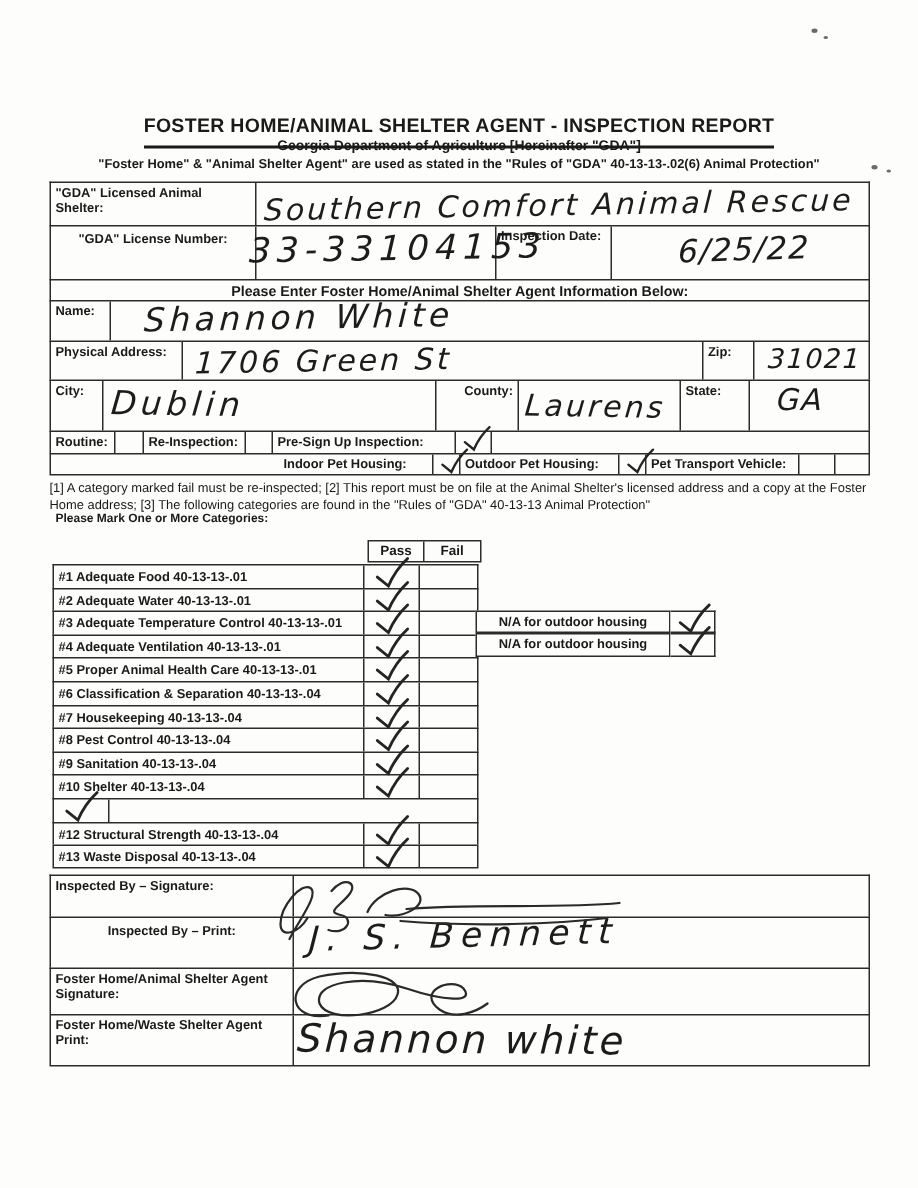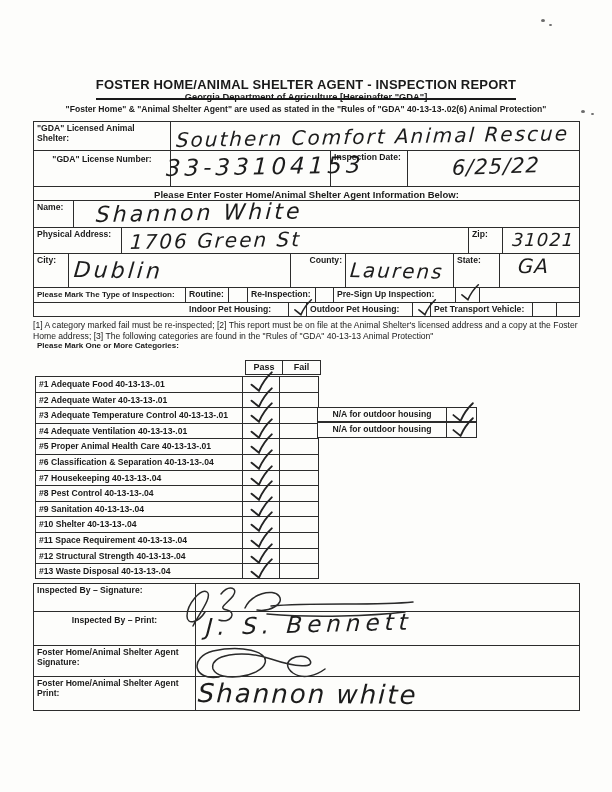--- a/index.html
+++ b/index.html
@@ -214,23 +214,20 @@
       <span class="lbl">County:</span>
     </div>
     <div class="fcell" style="width:108px;"></div>
     <div class="fcell" style="width:46px;">
       <span class="lbl">State:</span>
     </div>
     <div class="fcell last fill"></div>
   </div>
 
   <div class="frow" style="top:287px;height:15px;">
-    <div class="fcell" style="width:152px;">
-      <span class="lbl tight">Please Mark The Type of Inspection:</span>
-    </div>
     <div class="fcell" style="width:43px;">
       <span class="lbl">Routine:</span>
     </div>
     <div class="fcell box" style="width:19px;"></div>
     <div class="fcell" style="width:68px;">
       <span class="lbl">Re-Inspection:</span>
     </div>
     <div class="fcell box" style="width:18px;"></div>
     <div class="fcell" style="width:122px;">
       <span class="lbl">Pre-Sign Up Inspection:</span>
@@ -378,21 +375,20 @@
       <div class="clrow">
         <div class="cllabel">#10 Shelter 40-13-13-.04</div>
         <div class="clpass">
           <svg class="ck" viewBox="0 0 24 20">
             <path d="M3,11 Q7,15 9,17 Q14,8 22,2"></path>
           </svg>
         </div>
         <div class="clfail"></div>
       </div>
       <div class="clrow">
-        <div class="cllabel">#11 Space Requirement 40-13-13-.04</div>
         <div class="clpass">
           <svg class="ck" viewBox="0 0 24 20">
             <path d="M3,11 Q7,15 9,17 Q14,8 22,2"></path>
           </svg>
         </div>
         <div class="clfail"></div>
       </div>
       <div class="clrow">
         <div class="cllabel">#12 Structural Strength 40-13-13-.04</div>
         <div class="clpass">
@@ -437,21 +433,21 @@
       <div class="fcell last fill"></div>
     </div>
     <div class="frow" style="top:645px;height:31px;">
       <div class="fcell" style="width:162px;">
         <span class="lbl wrap">Foster Home/Animal Shelter Agent Signature:</span>
       </div>
       <div class="fcell last fill"></div>
     </div>
     <div class="frow bot" style="top:676px;height:35px;">
       <div class="fcell" style="width:162px;">
-        <span class="lbl wrap">Foster Home/Animal Shelter Agent Print:</span>
+        <span class="lbl wrap">Foster Home/Waste Shelter Agent Print:</span>
       </div>
       <div class="fcell last fill"></div>
     </div>
   </div>
 
   <svg class="sigsvg sig-inspector" width="250" height="46" viewBox="0 0 250 46">
     <path d="M30,30 C24,40 12,44 12,34 C12,22 26,6 32,10 C38,14 24,32 18,44"></path>
     <path d="M46,12 C54,2 64,6 58,14 C52,22 42,26 52,28 C62,30 56,42 44,38"></path>
     <path d="M70,26 C76,12 98,6 104,14 C110,22 94,30 82,28"></path>
     <path d="M96,24 C140,20 200,24 238,20"></path>

